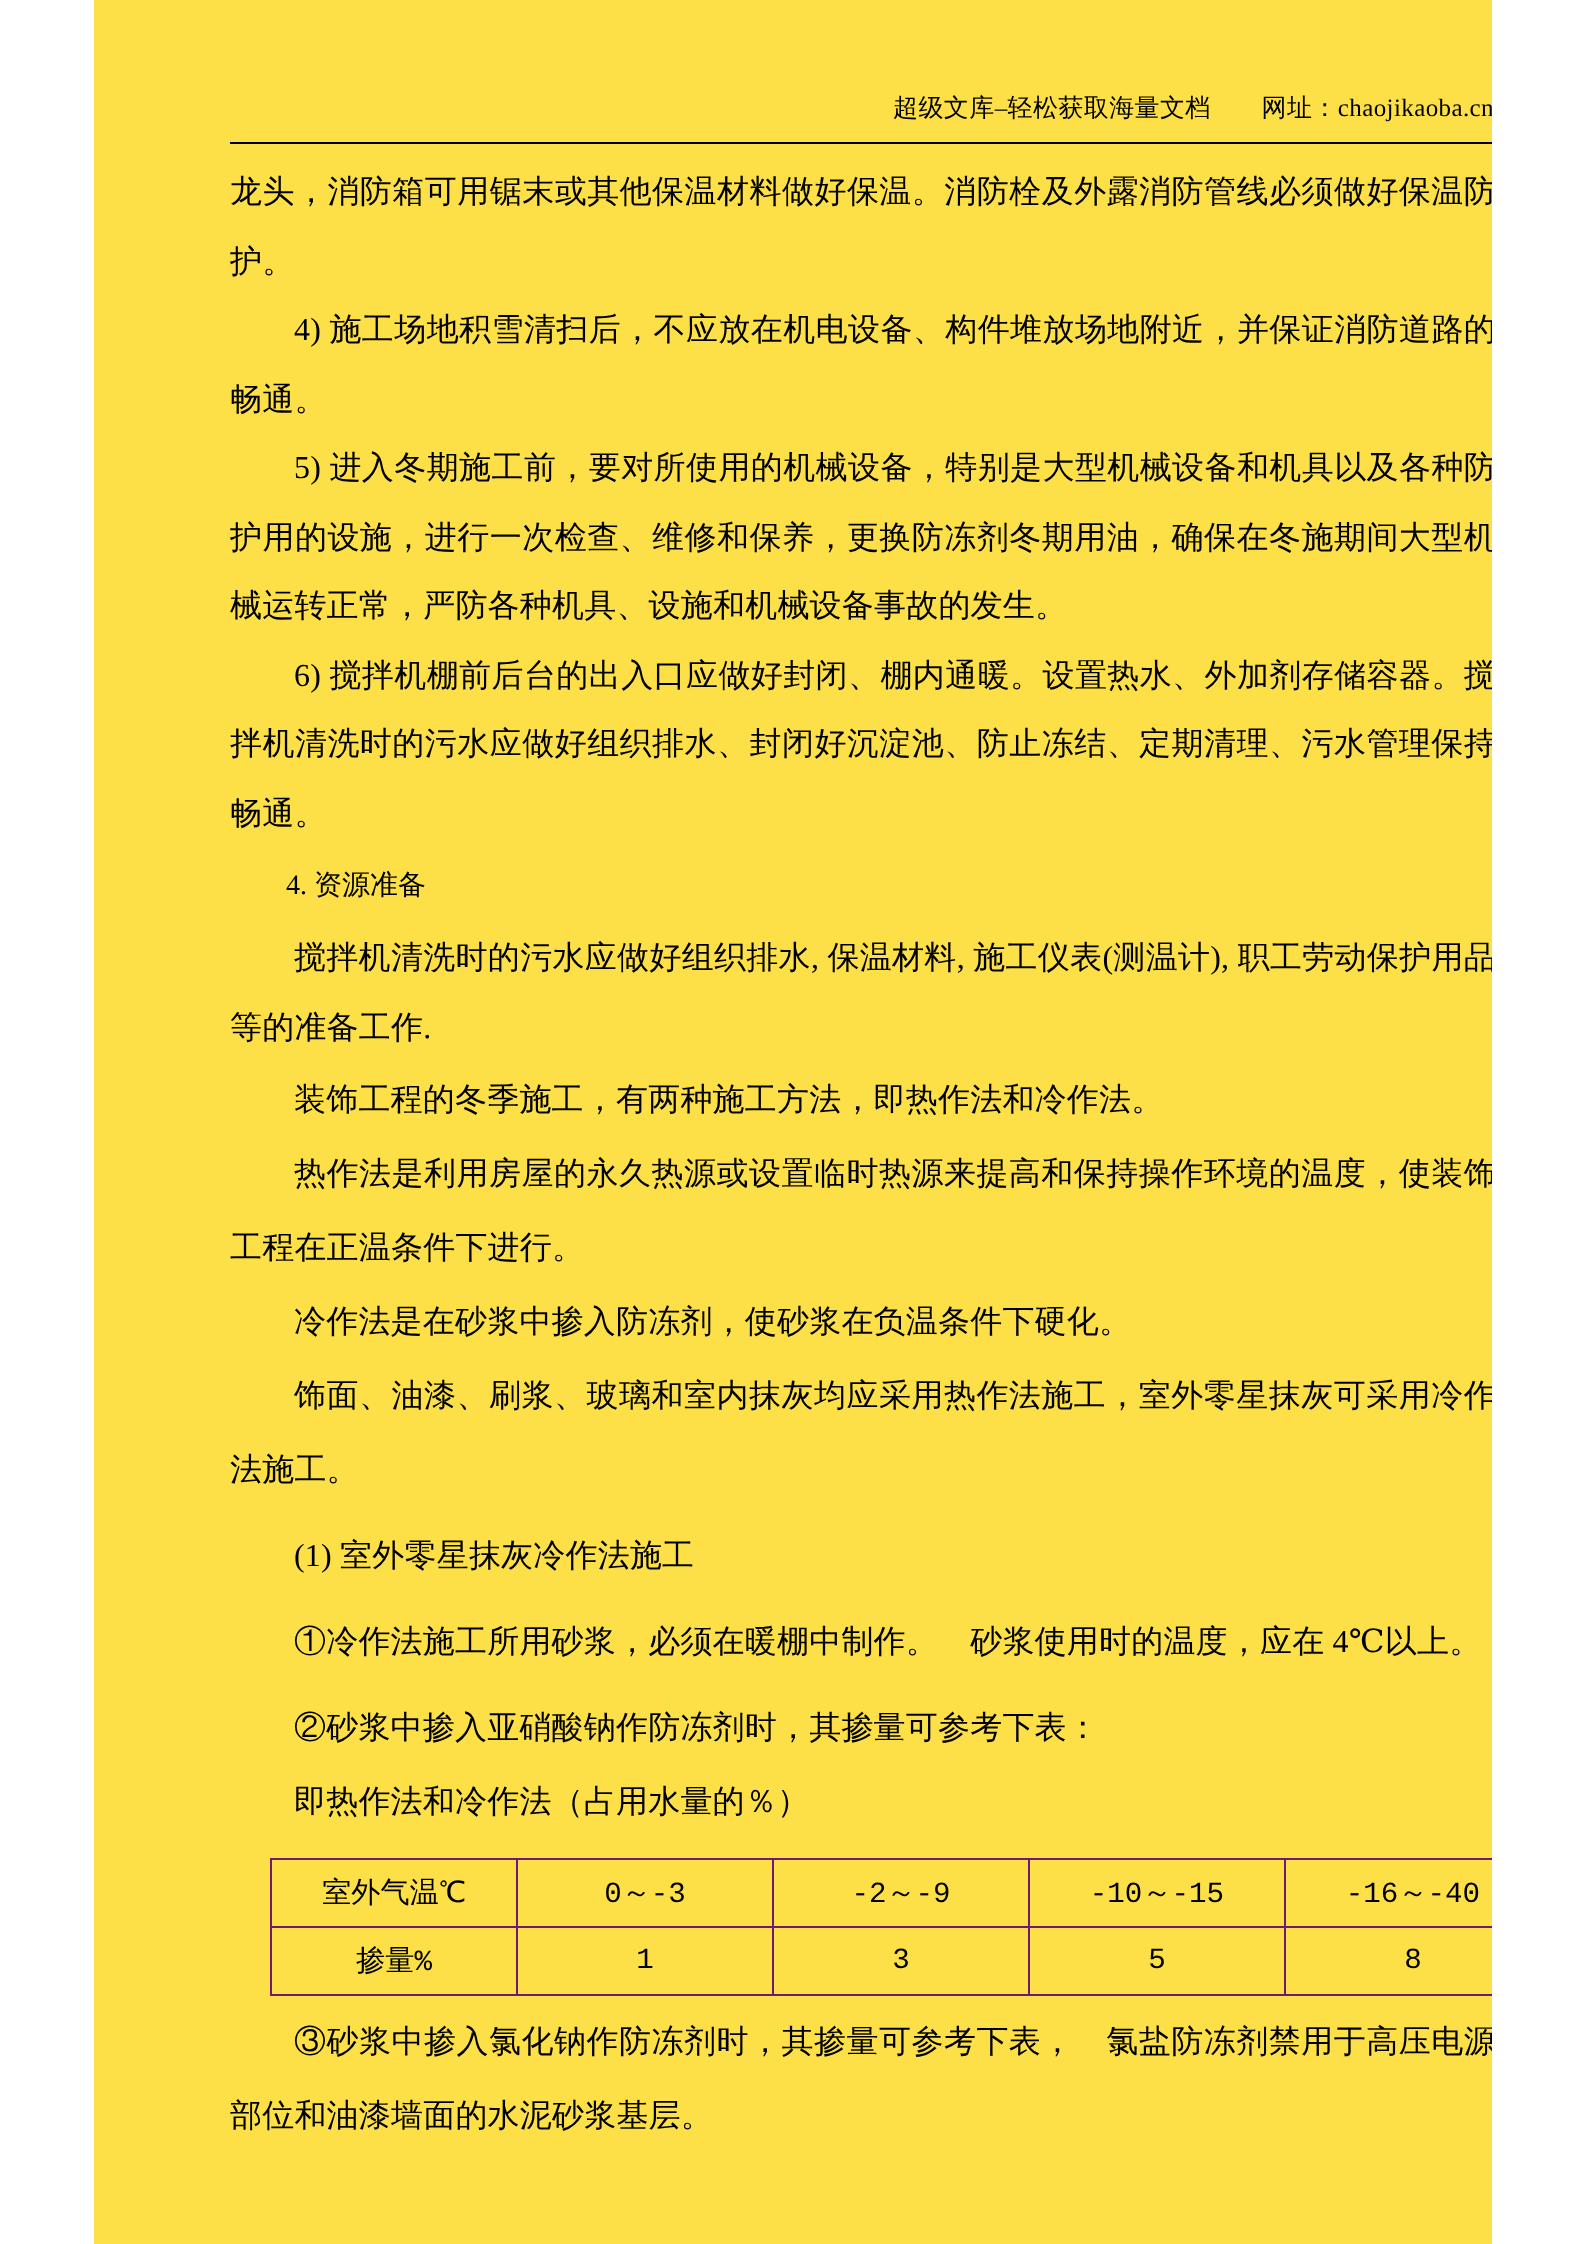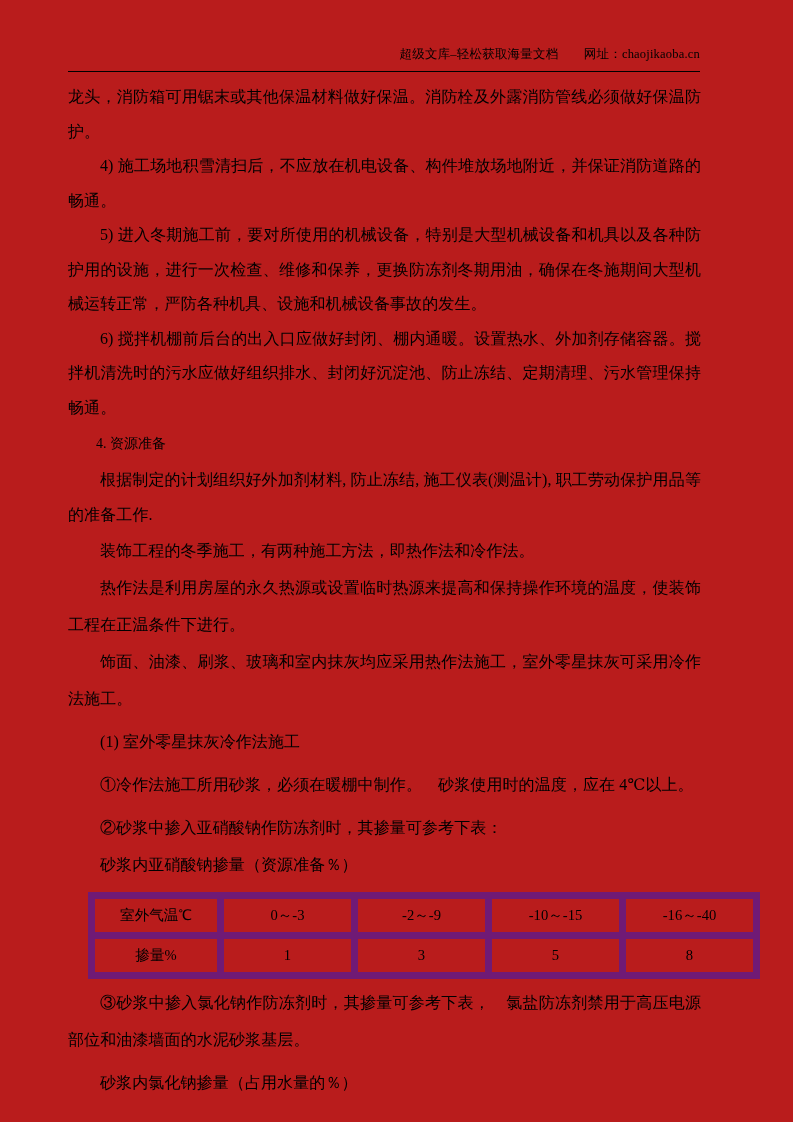--- a/index.html
+++ b/index.html
@@ -9,24 +9,24 @@
     background: #ffffff;
   }
   body {
     font-family: "Liberation Serif", "DejaVu Serif", serif;
     color: #000000;
     -webkit-font-smoothing: antialiased;
   }
 
   .page {
     position: relative;
-    width: 793px;
+    width: 699px;
     height: 1122px;
     margin: 0 auto;
-    background: #b91c1c;
+    background: #fde047;
     overflow: hidden;
     box-sizing: border-box;
   }
 
   
   .page-header {
     position: absolute;
     left: 68px;
     top: 44px;
     width: 632px;
@@ -89,26 +89,26 @@
     margin-top: 9px;
     margin-bottom: 5px;
   }
   table.data-table {
     border-collapse: collapse;
     width: 611px;
     margin-left: 20px;
     table-layout: fixed;
   }
   table.data-table td {
-    border: 7px solid #701a75;
+    border: 1px solid #701a75;
     height: 33px;
     text-align: center;
     vertical-align: middle;
     font-size: 14.6px;
-    font-family: Liberation Serif, serif;
+    font-family: Liberation Mono, monospace;
     padding: 0 2px;
     white-space: nowrap;
   }
   table.data-table td.col-label { width: 118px; }
   table.data-table td.col-val   { width: 123px; }
 </style>
 </head>
 <body>
 
 <div class="page">
@@ -123,43 +123,44 @@
     <p class="para indent-0">龙头，消防箱可用锯末或其他保温材料做好保温。消防栓及外露消防管线必须做好保温防护。</p>
 
     <p class="para indent-2">4) 施工场地积雪清扫后，不应放在机电设备、构件堆放场地附近，并保证消防道路的畅通。</p>
 
     <p class="para indent-2">5) 进入冬期施工前，要对所使用的机械设备，特别是大型机械设备和机具以及各种防护用的设施，进行一次检查、维修和保养，更换防冻剂冬期用油，确保在冬施期间大型机械运转正常，严防各种机具、设施和机械设备事故的发生。</p>
 
     <p class="para indent-2">6) 搅拌机棚前后台的出入口应做好封闭、棚内通暖。设置热水、外加剂存储容器。搅拌机清洗时的污水应做好组织排水、封闭好沉淀池、防止冻结、定期清理、污水管理保持畅通。</p>
 
     <p class="sub-head indent-3">4. 资源准备</p>
 
-    <p class="para indent-2">根据制定的计划组织好外加剂材料, 防止冻结, 施工仪表(测温计), 职工劳动保护用品等的准备工作.</p>
+    <p class="para indent-2">搅拌机清洗时的污水应做好组织排水, 保温材料, 施工仪表(测温计), 职工劳动保护用品等的准备工作.</p>
 
 
     <p class="para indent-2 loose">装饰工程的冬季施工，有两种施工方法，即热作法和冷作法。</p>
 
     <p class="para indent-2 loose">热作法是利用房屋的永久热源或设置临时热源来提高和保持操作环境的温度，使装饰工程在正温条件下进行。</p>
 
+    <p class="para indent-2 loose">冷作法是在砂浆中掺入防冻剂，使砂浆在负温条件下硬化。</p>
 
     <p class="para indent-2 loose">饰面、油漆、刷浆、玻璃和室内抹灰均应采用热作法施工，室外零星抹灰可采用冷作法施工。</p>
 
     <div class="gap-sm"></div>
 
     <p class="para indent-2 loose">(1) 室外零星抹灰冷作法施工</p>
 
     <div class="gap-sm"></div>
 
     <p class="para indent-2 loose">①冷作法施工所用砂浆，必须在暖棚中制作。　砂浆使用时的温度，应在 4℃以上。</p>
 
     <div class="gap-sm"></div>
 
     <p class="para indent-2 loose">②砂浆中掺入亚硝酸钠作防冻剂时，其掺量可参考下表：</p>
 
-    <p class="para indent-2 loose">砂浆内亚硝酸钠掺量（资源准备％）</p>
+    <p class="para indent-2 loose">即热作法和冷作法（占用水量的％）</p>
 
     <div class="data-table-wrap">
       <table class="data-table">
         <tbody>
           <tr>
             <td class="col-label">室外气温℃</td>
             <td class="col-val">0～-3</td>
             <td class="col-val">-2～-9</td>
             <td class="col-val">-10～-15</td>
             <td class="col-val">-16～-40</td>
@@ -172,16 +173,15 @@
             <td class="col-val">8</td>
           </tr>
         </tbody>
       </table>
     </div>
 
     <p class="para indent-2 loose">③砂浆中掺入氯化钠作防冻剂时，其掺量可参考下表，　氯盐防冻剂禁用于高压电源部位和油漆墙面的水泥砂浆基层。</p>
 
     <div class="gap-sm"></div>
 
-    <p class="para indent-2 loose">砂浆内氯化钠掺量（占用水量的％）</p>
 
   </div>
 </div>
 
 </body></html>

